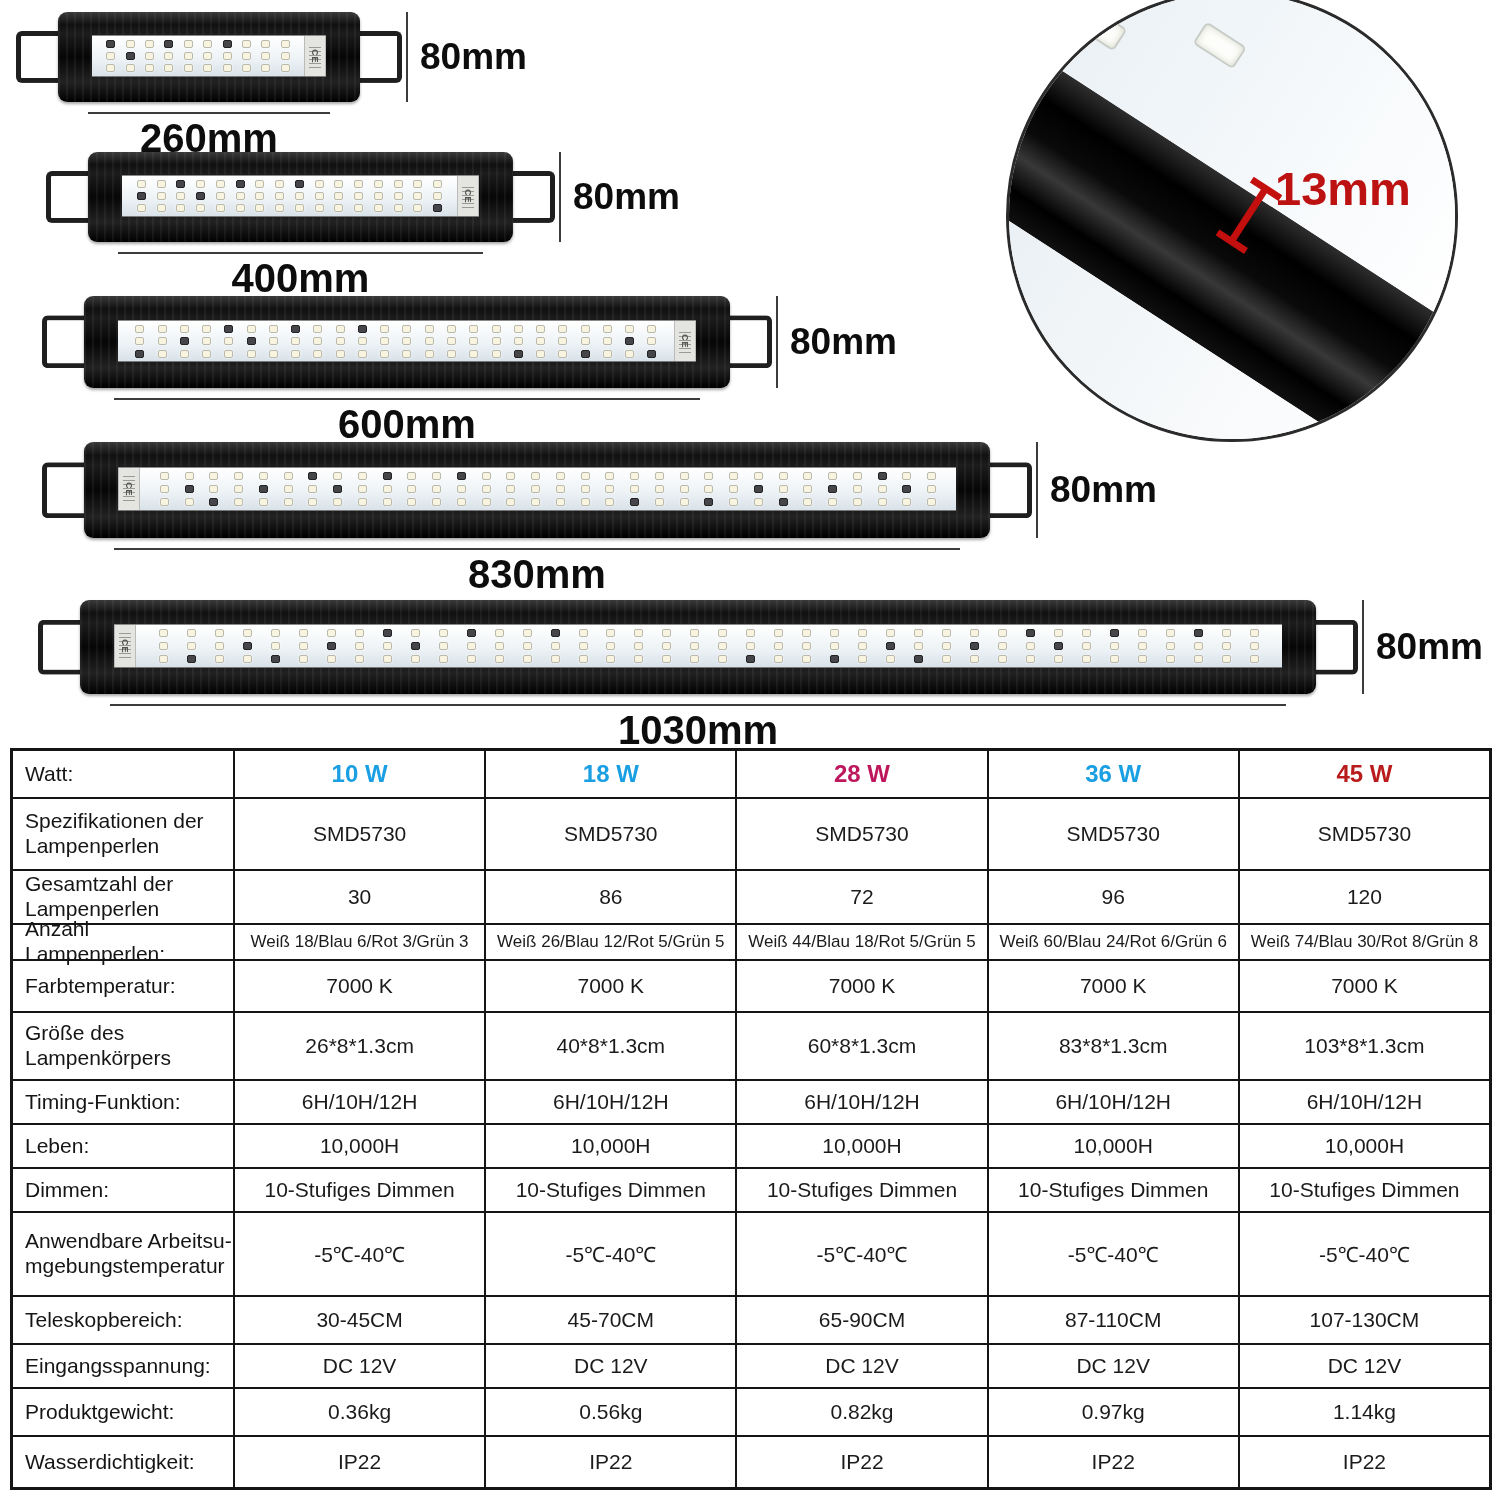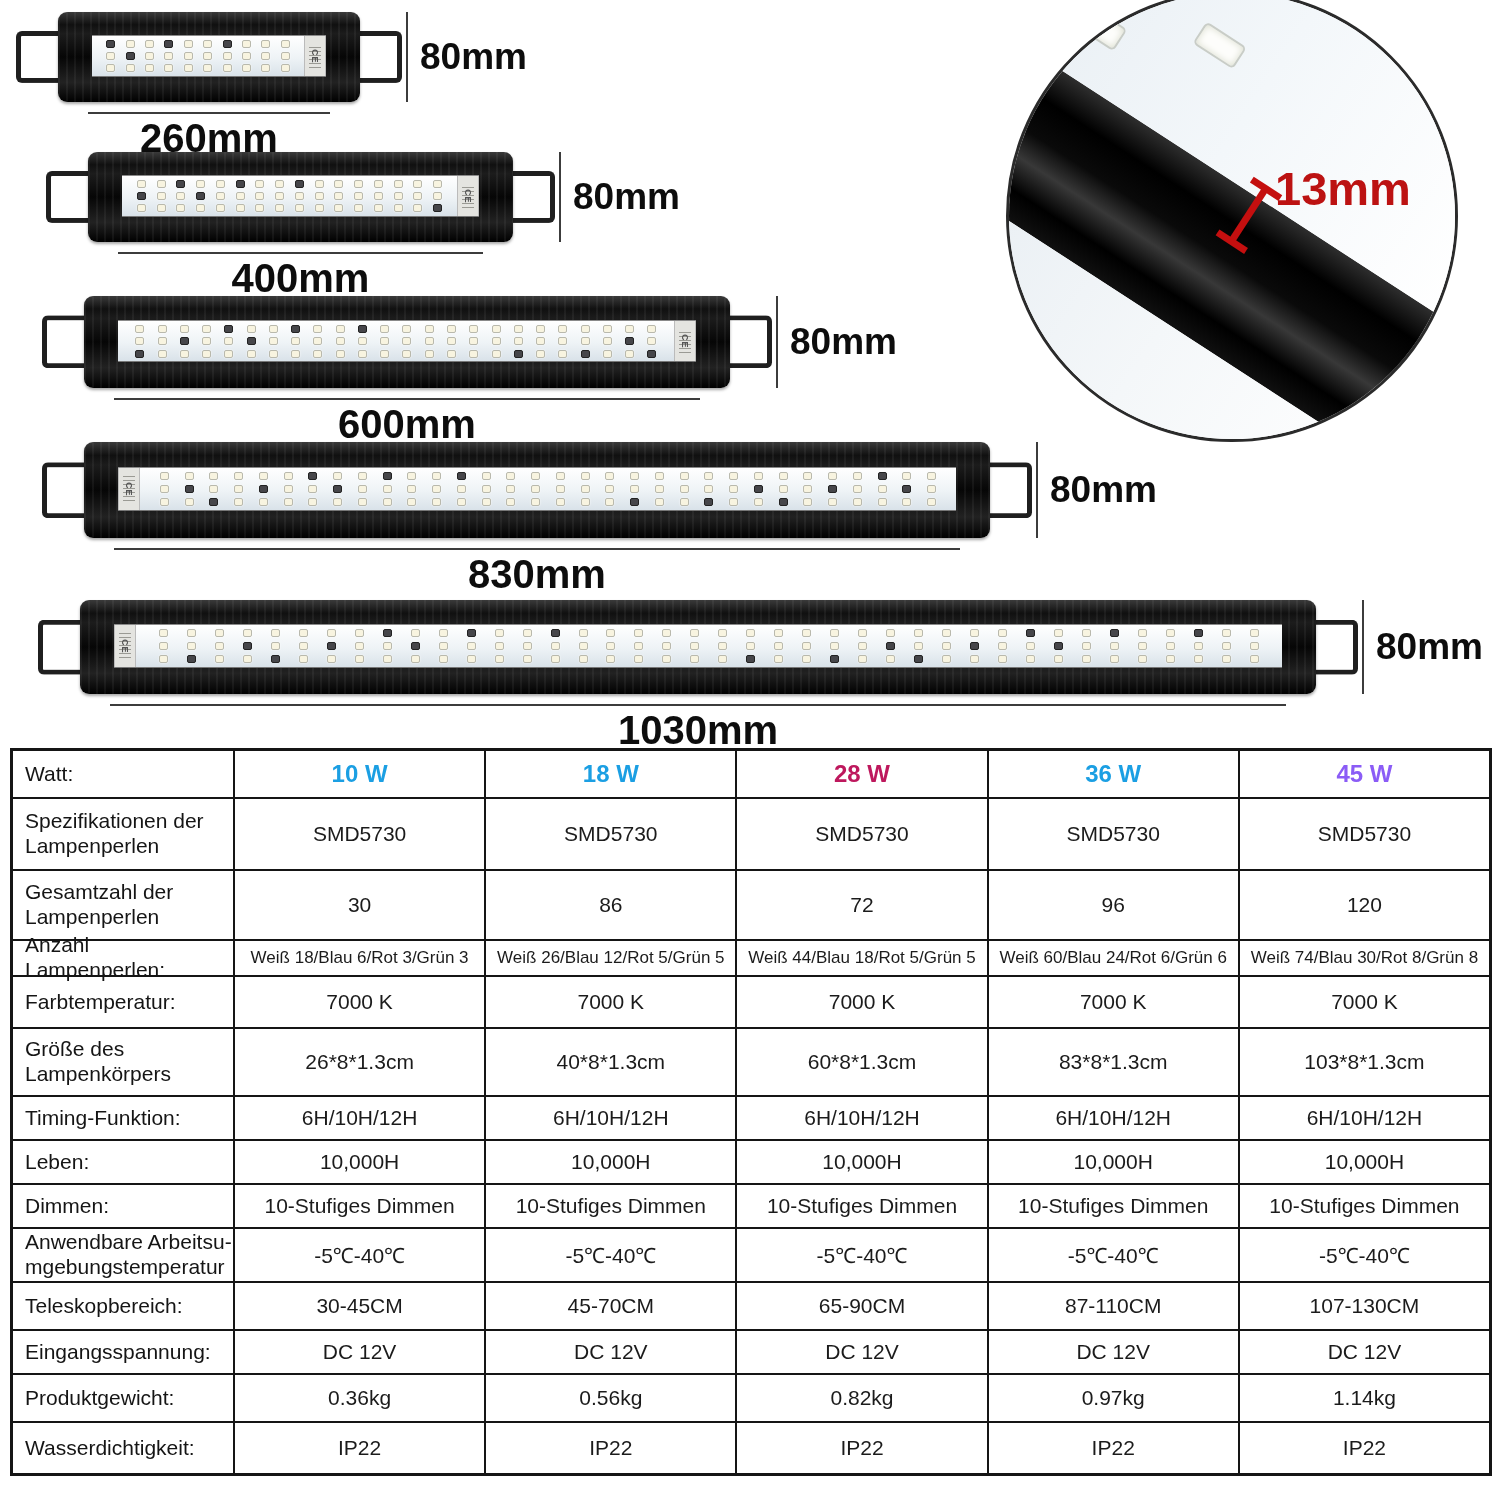--- a/index.html
+++ b/index.html
@@ -845,32 +845,32 @@
     <div class="z-label">13mm</div>
   </div>
 
   <div class="spec-table">
       <div class="trow header" style="height: 48px;">
         <div class="tlabel">Watt:</div>
         <div class="tcell" style="color: rgb(27, 159, 227);">10 W</div>
         <div class="tcell" style="color: rgb(27, 159, 227);">18 W</div>
         <div class="tcell" style="color: #be185d;">28 W</div>
         <div class="tcell" style="color: rgb(27, 159, 227);">36 W</div>
-        <div class="tcell" style="color: #8b5cf6;">45 W</div>
+        <div class="tcell" style="color: #b91c1c;">45 W</div>
       </div>
       <div class="trow" style="height: 72px;">
         <div class="tlabel">Spezifikationen der
 Lampenperlen</div>
         <div class="tcell">SMD5730</div>
         <div class="tcell">SMD5730</div>
         <div class="tcell">SMD5730</div>
         <div class="tcell">SMD5730</div>
         <div class="tcell">SMD5730</div>
       </div>
-      <div class="trow" style="height: 70px;">
+      <div class="trow" style="height: 54px;">
         <div class="tlabel">Gesamtzahl der
 Lampenperlen</div>
         <div class="tcell">30</div>
         <div class="tcell">86</div>
         <div class="tcell">72</div>
         <div class="tcell">96</div>
         <div class="tcell">120</div>
       </div>
       <div class="trow small-values" style="height: 36px;">
         <div class="tlabel">Anzahl Lampenperlen:</div>
@@ -914,21 +914,21 @@
         <div class="tcell">10,000H</div>
       </div>
       <div class="trow" style="height: 44px;">
         <div class="tlabel">Dimmen:</div>
         <div class="tcell">10-Stufiges Dimmen</div>
         <div class="tcell">10-Stufiges Dimmen</div>
         <div class="tcell">10-Stufiges Dimmen</div>
         <div class="tcell">10-Stufiges Dimmen</div>
         <div class="tcell">10-Stufiges Dimmen</div>
       </div>
-      <div class="trow" style="height: 54px; justify-content: space-between;">
+      <div class="trow" style="height: 84px; justify-content: space-between;">
         <div class="tlabel">Anwendbare Arbeitsu-
 mgebungstemperatur</div>
         <div class="tcell">-5℃-40℃</div>
         <div class="tcell">-5℃-40℃</div>
         <div class="tcell">-5℃-40℃</div>
         <div class="tcell">-5℃-40℃</div>
         <div class="tcell">-5℃-40℃</div>
       </div>
       <div class="trow" style="height: 48px;">
         <div class="tlabel">Teleskopbereich:</div>

